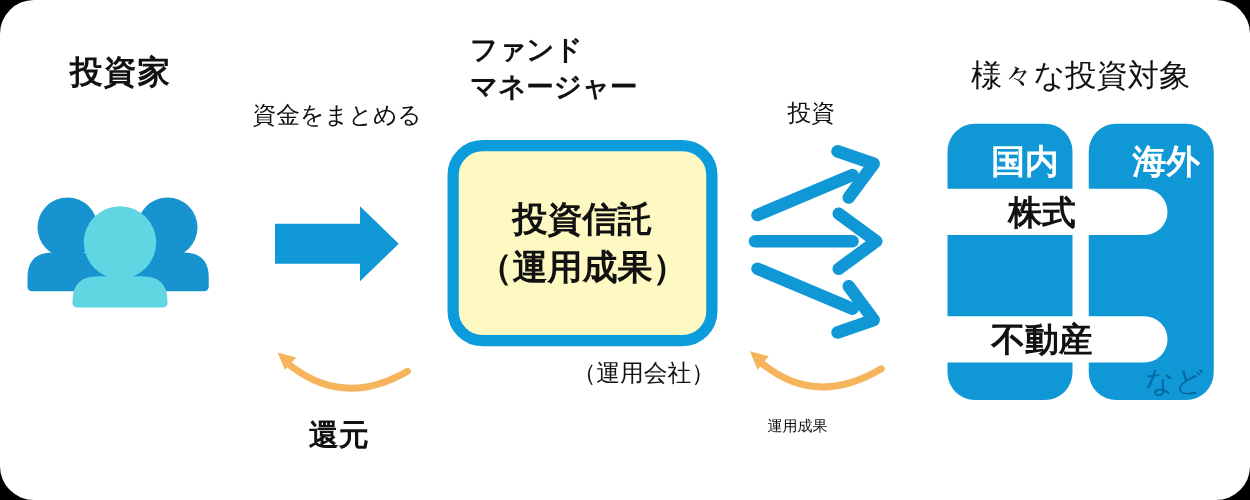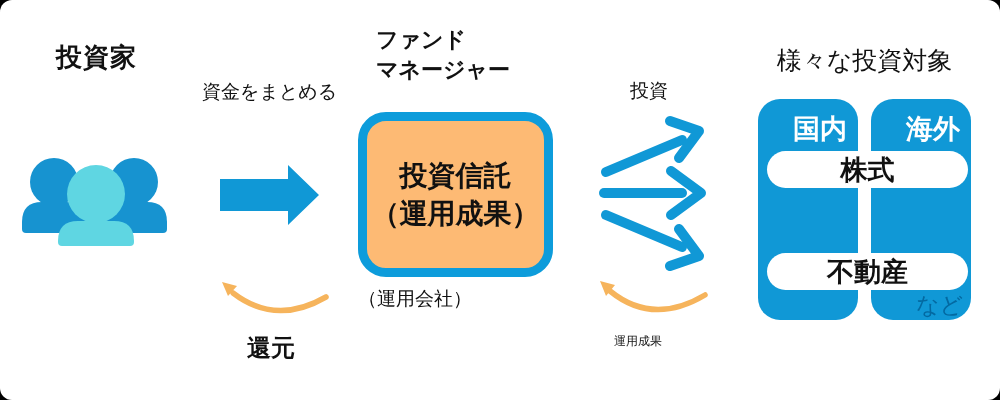--- a/index.html
+++ b/index.html
@@ -1,43 +1,43 @@
 <!DOCTYPE html>
 <html><head>
 <meta charset="utf-8">
 <style>
   html,body{margin:0;padding:0;background:#000;}
   .card{
     position:relative;width:1000px;height:400px;background:#fff;
-    border-radius:12px;overflow:hidden;
+    border-radius:27px;overflow:hidden;
     font-family:"Liberation Sans","DejaVu Sans",sans-serif;color:#111;
   }
   .overlay{position:absolute;left:0;top:0;width:1000px;height:400px;display:block;}
   .txt{position:absolute;white-space:nowrap;}
   .investor-title{left:56px;top:40px;font-size:26px;font-weight:700;letter-spacing:1px;}
   .pool-label{left:202px;top:79px;font-size:19px;}
   .fm-title{left:376px;top:25px;width:180px;font-size:22px;font-weight:700;line-height:30px;white-space:nowrap;}
   .fund-box{
-    position:absolute;left:358px;top:112px;width:195px;height:165px;box-sizing:border-box;
-    border:9px solid #0D9CDB;border-radius:28px;background:#fdba74;
+    position:absolute;left:358px;top:112px;width:216px;height:165px;box-sizing:border-box;
+    border:9px solid #0D9CDB;border-radius:28px;background:#fef9c3;
     display:flex;flex-direction:column;align-items:center;justify-content:center;
     font-size:28px;font-weight:700;line-height:38px;
   }
-  .fund-note{left:358px;top:286px;width:214px;text-align:left;font-size:19px;}
+  .fund-note{left:358px;top:286px;width:214px;text-align:right;font-size:19px;}
   .invest-label{left:630px;top:78px;font-size:19px;}
   .targets-title{left:757px;top:44px;width:215px;text-align:center;font-size:25px;font-weight:400;}
   .col{
     position:absolute;top:99px;width:100px;height:221px;background:#1098D6;border-radius:22px;
     color:#fff;text-align:center;font-size:27px;font-weight:700;
   }
   .col .col-label{display:block;margin-top:12px;padding-left:24px;}
   .col-domestic{left:758px;}
   .col-overseas{left:871px;}
   .pill{
-    position:absolute;left:767px;width:201px;height:37px;background:#fff;border-radius:19px;
+    position:absolute;left:733px;width:201px;height:37px;background:#fff;border-radius:19px;
     display:flex;align-items:flex-end;justify-content:center;
     font-size:27px;font-weight:700;color:#111;
   }
   .pill-1{top:151px;} .pill-2{top:202px;} .pill-3{top:253px;}
   .etc-label{left:916px;top:290px;font-size:23px;color:#0369a1;}
   .return-label{left:247px;top:332px;font-size:24px;font-weight:bold;}
   .results-label{left:614px;top:333px;font-size:12px;}
   .fill-blue{fill:#1098D6;}
   .fill-dk{fill:#1793D0;}
   .fill-cy{fill:#5FD6E2;}

